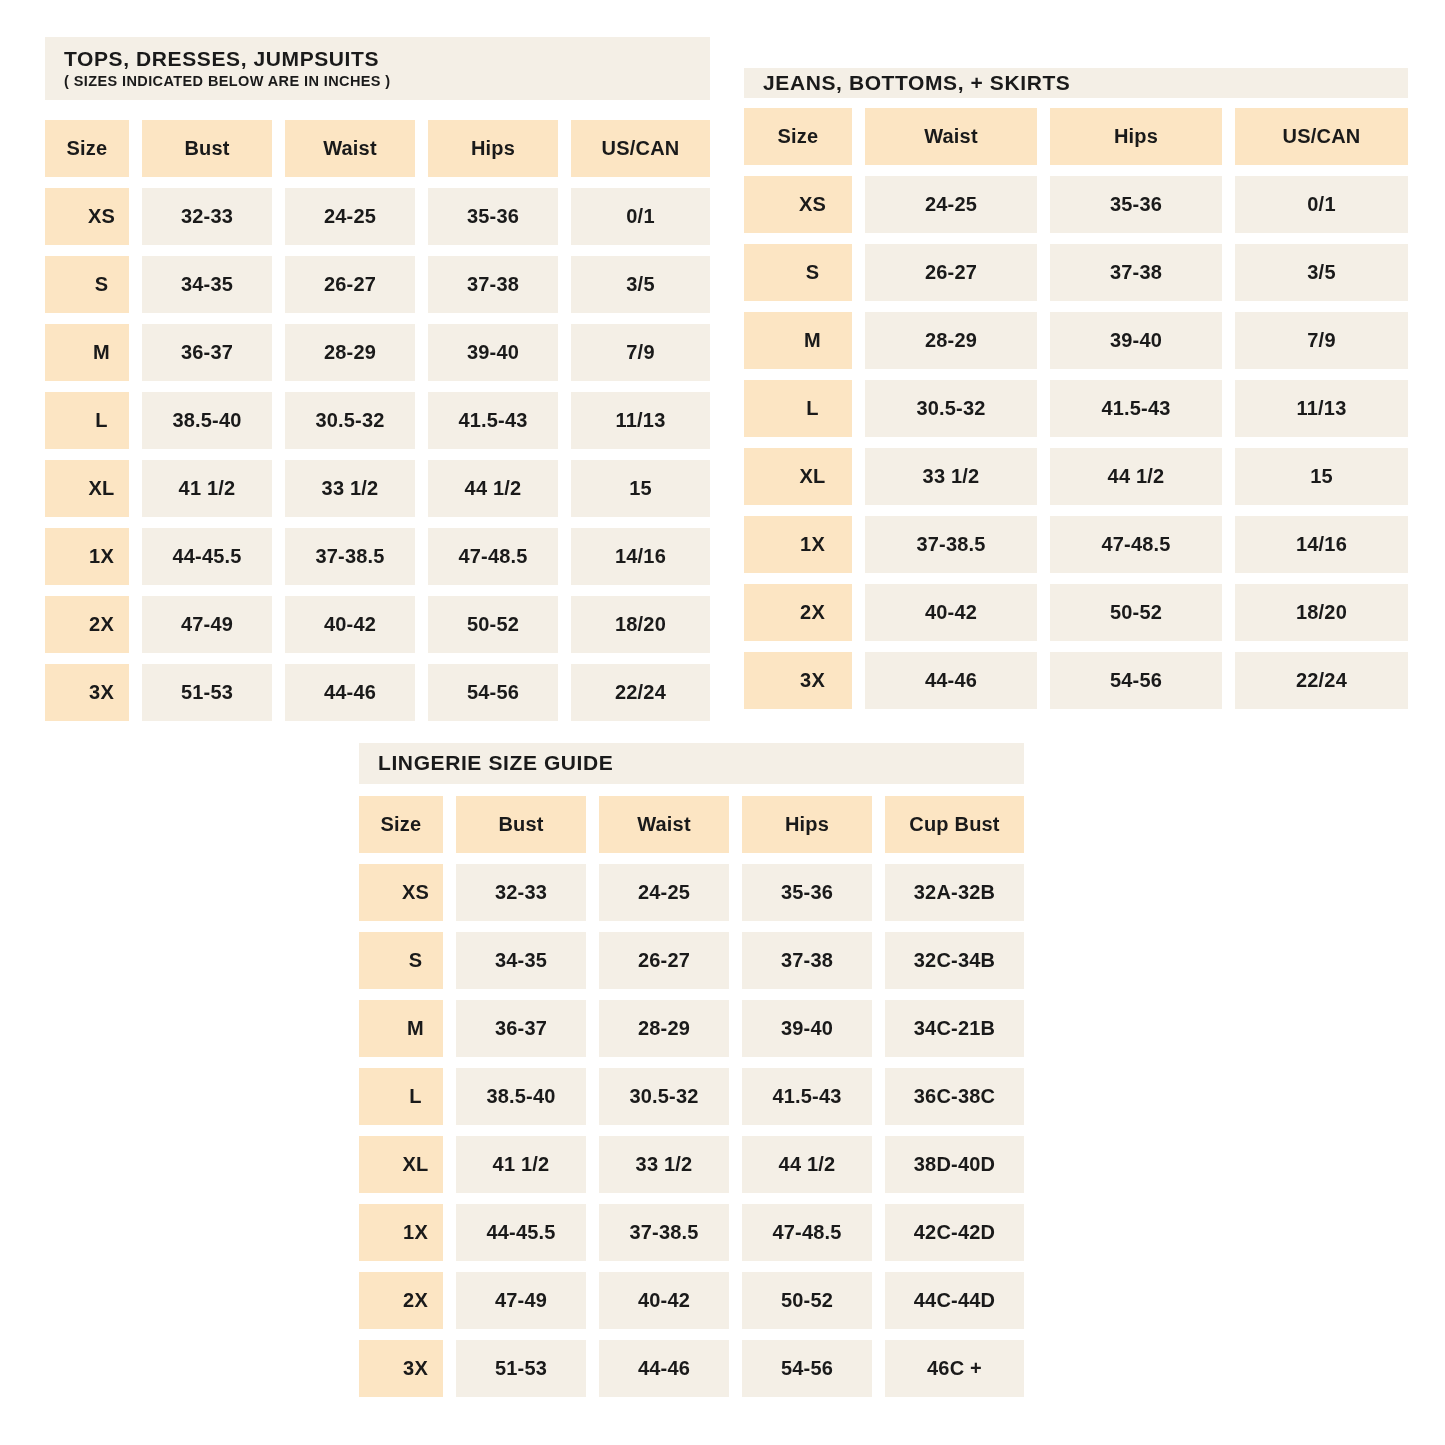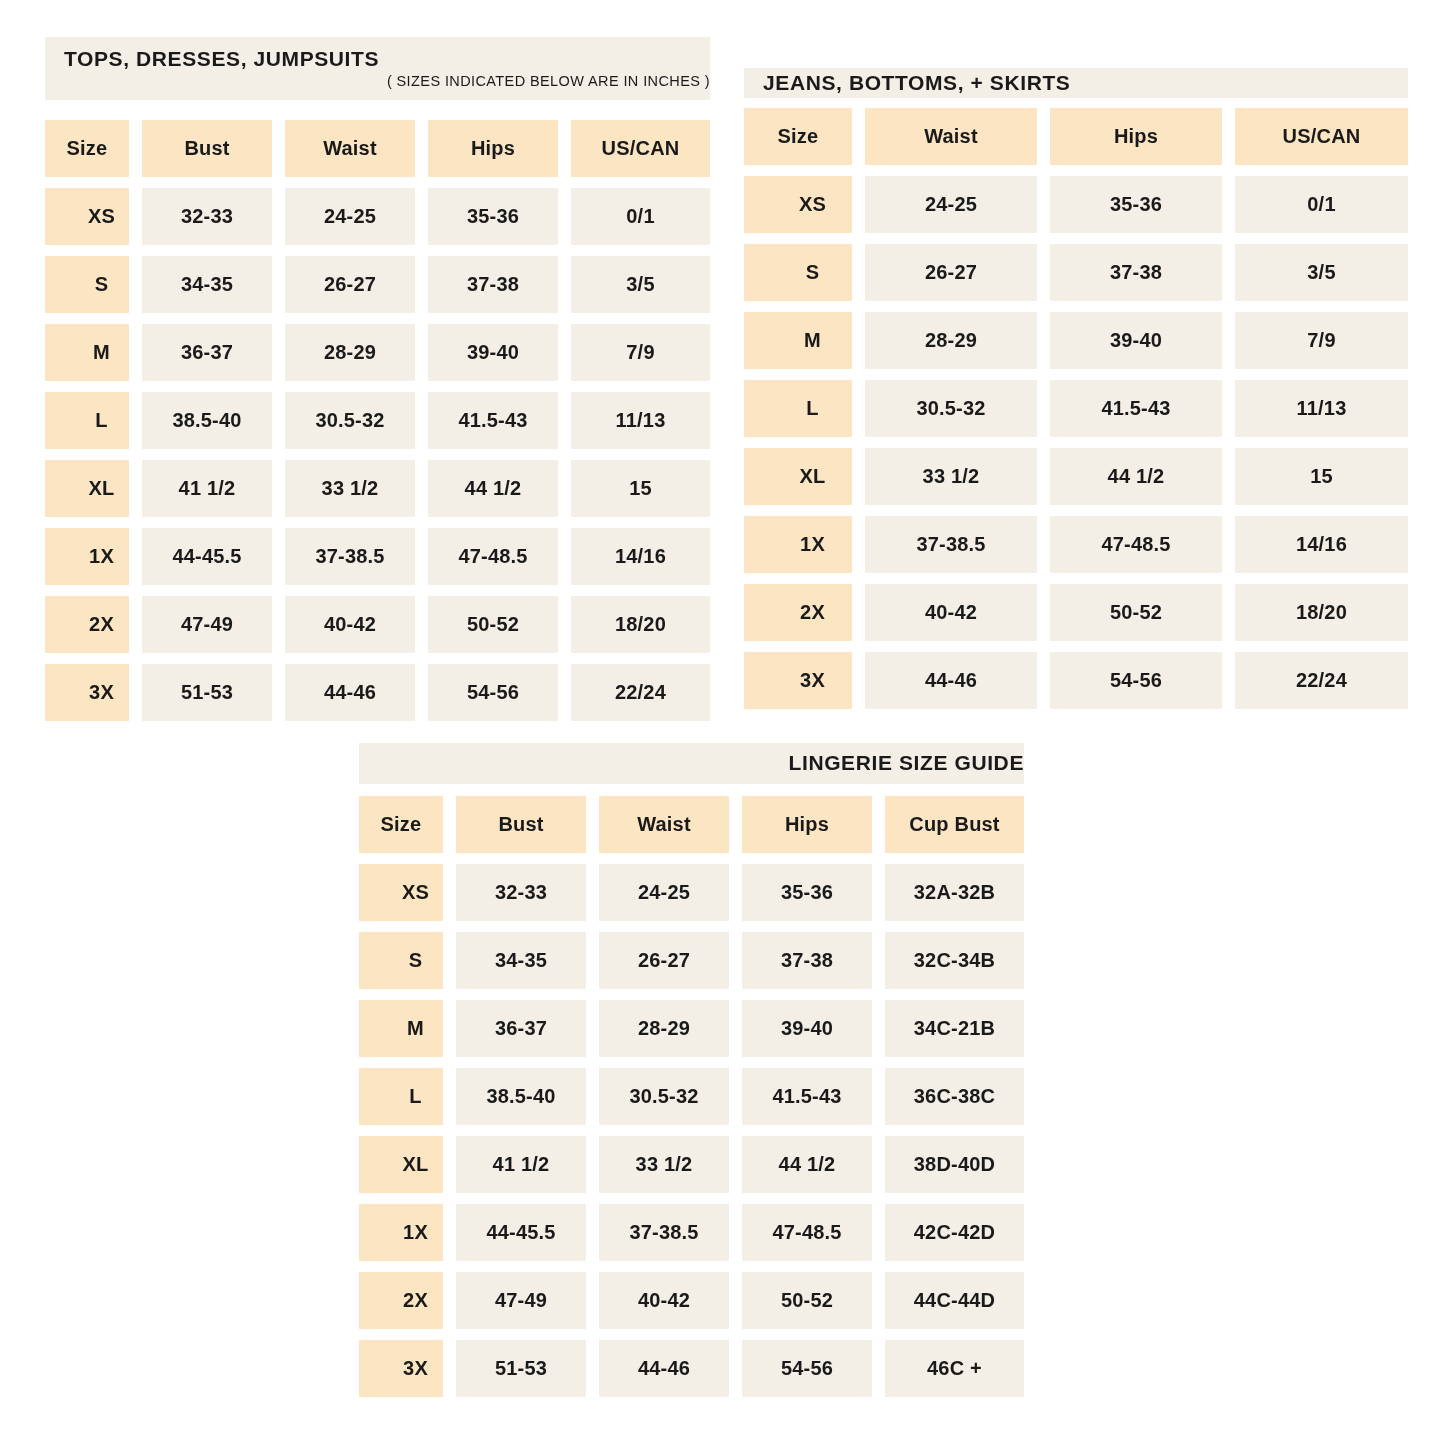--- a/index.html
+++ b/index.html
@@ -30,37 +30,36 @@
   .banner{
     background:var(--cream);
     display:flex;
     flex-direction:column;
     justify-content:center;
     padding-left:19px;
     box-sizing:border-box;
   }
   #table-tops .banner{height:63px;margin-bottom:20px;}
   #table-jeans .banner{height:30px;margin-bottom:10px;}
-  #table-lingerie .banner{height:41px;margin-bottom:12px;text-align:right;}
+  #table-lingerie .banner{height:41px;margin-bottom:12px;}
 
   .banner .title{
     font-size:21px;
     font-weight:bold;
     letter-spacing:0.6px;
     line-height:1.15;
     white-space:nowrap;
   }
   .banner .subtitle{
     font-size:14.5px;
-    font-weight:normal;
+    font-weight:bold;
     letter-spacing:0.4px;
     line-height:1.3;
     margin-top:1px;
     white-space:nowrap;
-    text-align:right;
   }
   .banner .subtitle:empty{display:none;}
 
   .grid{
     display:grid;
     column-gap:13px;
     row-gap:11px;
   }
   #table-tops .grid,
   #table-lingerie .grid{grid-template-columns:84px 130px 130px 130px 139px;}

